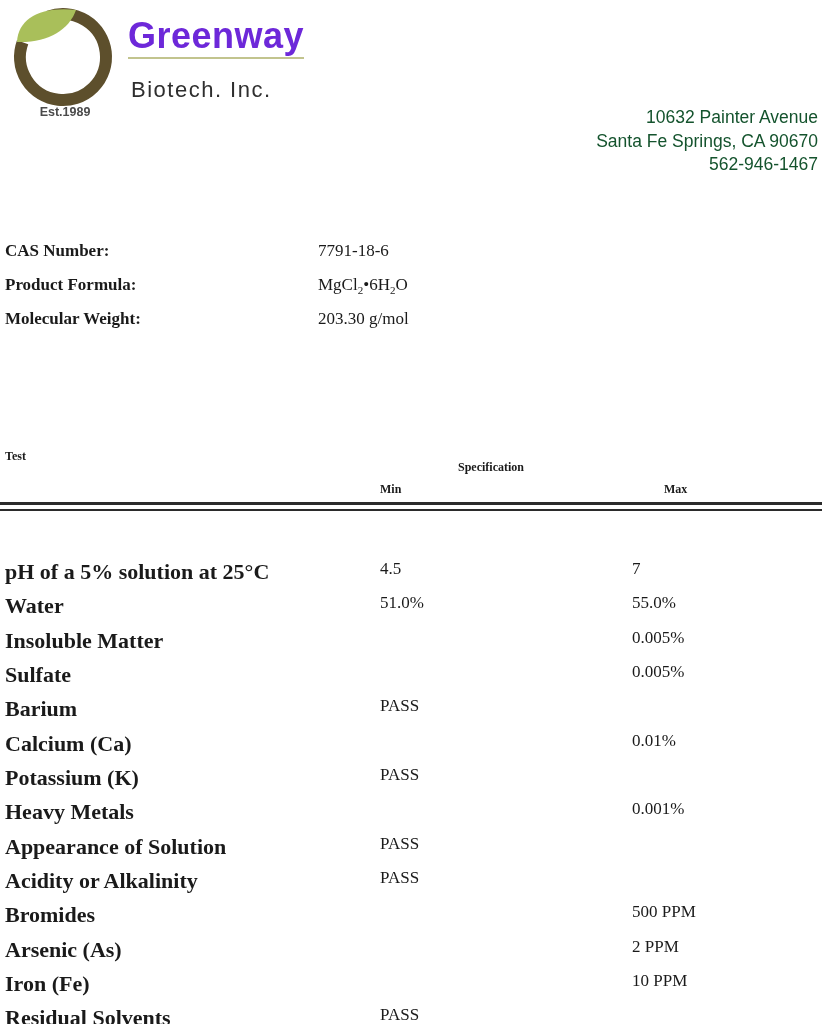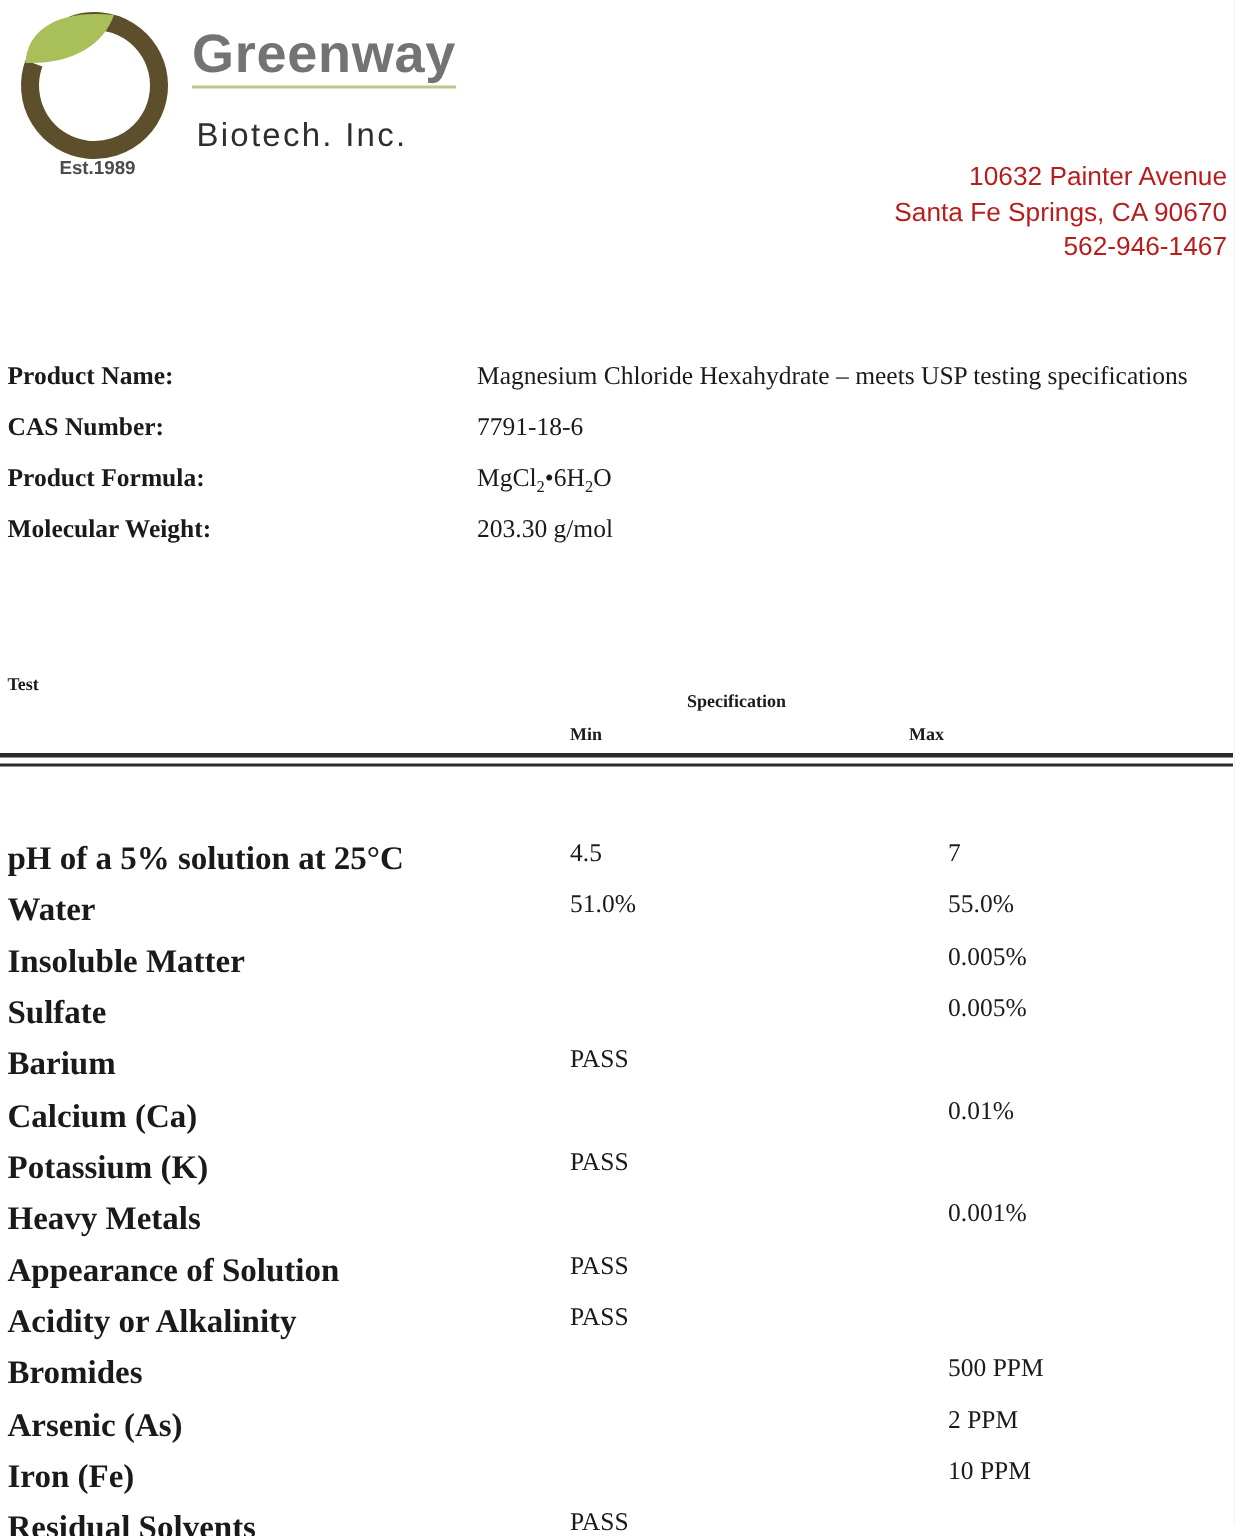--- a/index.html
+++ b/index.html
@@ -9,42 +9,42 @@
     margin:0 auto;
     background:#ffffff;
     font-family:"Liberation Serif", serif;
     color:#1a1a1a;
     overflow:hidden;
   }
   
   .logo-wrap{position:absolute;left:8px;top:4px;display:flex;align-items:flex-start;}
   .logo-mark{width:112px;height:118px;flex:0 0 auto;}
   .wordmark{margin-left:8px;margin-top:12px;font-family:"Liberation Sans",sans-serif;}
-  .brand{font-size:36px;font-weight:bold;color:#737373;letter-spacing:0.5px;line-height:1.1;}
+  .brand{font-size:36px;font-weight:bold;color:#6d28d9;letter-spacing:0.5px;line-height:1.1;}
   .brand-rule{height:2px;width:176px;margin-top:1px;}
   .subbrand{margin-top:18px;margin-left:3px;font-size:22px;font-weight:500;color:#2e2e2e;letter-spacing:1.5px;}
   
   .address{
     position:absolute;top:106px;right:5px;
     text-align:right;
     font-family:"Liberation Sans",sans-serif;
-    font-size:17.5px;line-height:23.5px;color:#b91c1c;
+    font-size:17.5px;line-height:23.5px;color:#14532d;
   }
   
   .product-info{position:absolute;left:5px;top:241px;width:813px;}
   .pi-row{position:relative;height:34px;}
   .pi-label{font-weight:bold;font-size:17px;}
   .pi-value{position:absolute;left:313px;top:0;font-size:17px;white-space:nowrap;}
   sub.f{font-size:11px;vertical-align:-4px;line-height:0;}
   
   .th{position:absolute;font-weight:bold;font-size:12px;white-space:nowrap;}
   .hdr-test{left:5px;top:449px;}
   .hdr-spec{left:458px;top:460px;}
   .hdr-min{left:380px;top:482px;}
-  .hdr-max{left:606px;top:482px;}
+  .hdr-max{left:664px;top:482px;}
   .double-rule{
     position:absolute;left:0;top:502px;width:822px;height:4px;
     border-top:3px solid #2b2b2b;border-bottom:2px solid #2b2b2b;
   }
   .spec-rows{position:absolute;left:5px;top:559px;width:816px;}
   .spec-row{display:flex;height:34.35px;align-items:flex-start;}
   .cell-test{width:375px;font-weight:bold;font-size:22px;}
   .cell-min{width:252px;font-size:17px;}
   .cell-max{flex:1;font-size:17px;}
 </style>
@@ -66,24 +66,20 @@
     </div>
   </div>
 
   <div class="address">
     <div>10632 Painter Avenue</div>
     <div>Santa Fe Springs, CA 90670</div>
     <div>562-946-1467</div>
   </div>
 
   <div class="product-info">
-    <div class="pi-row">
-      <span class="pi-label">Product Name:</span>
-      <span class="pi-value">Magnesium Chloride Hexahydrate – meets USP testing specifications</span>
-    </div>
     <div class="pi-row">
       <span class="pi-label">CAS Number:</span>
       <span class="pi-value">7791-18-6</span>
     </div>
     <div class="pi-row">
       <span class="pi-label">Product Formula:</span>
       <span class="pi-value"><span>MgCl</span><sub class="f">2</sub><span>•6H</span><sub class="f">2</sub><span>O</span></span>
     </div>
     <div class="pi-row">
       <span class="pi-label">Molecular Weight:</span>

